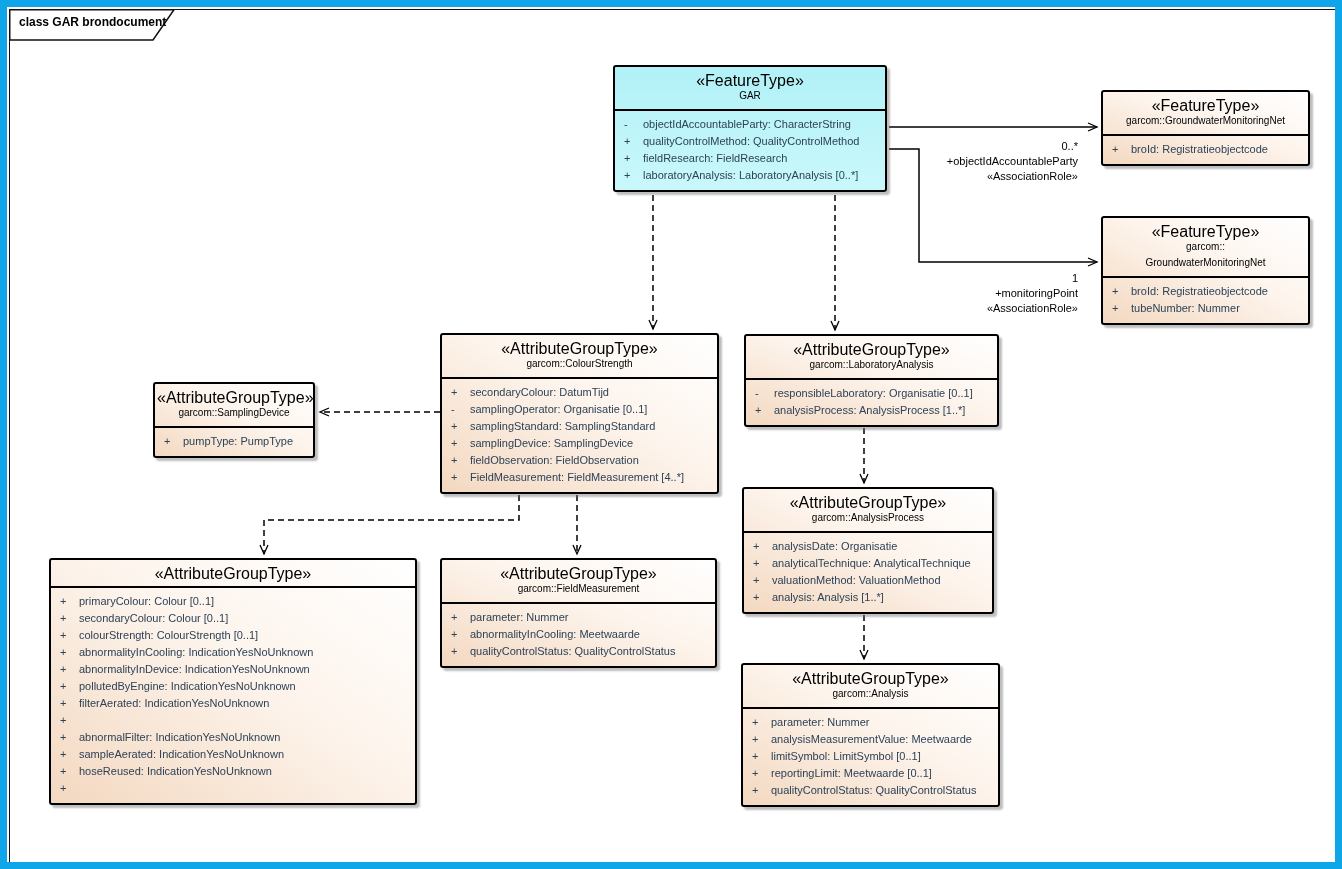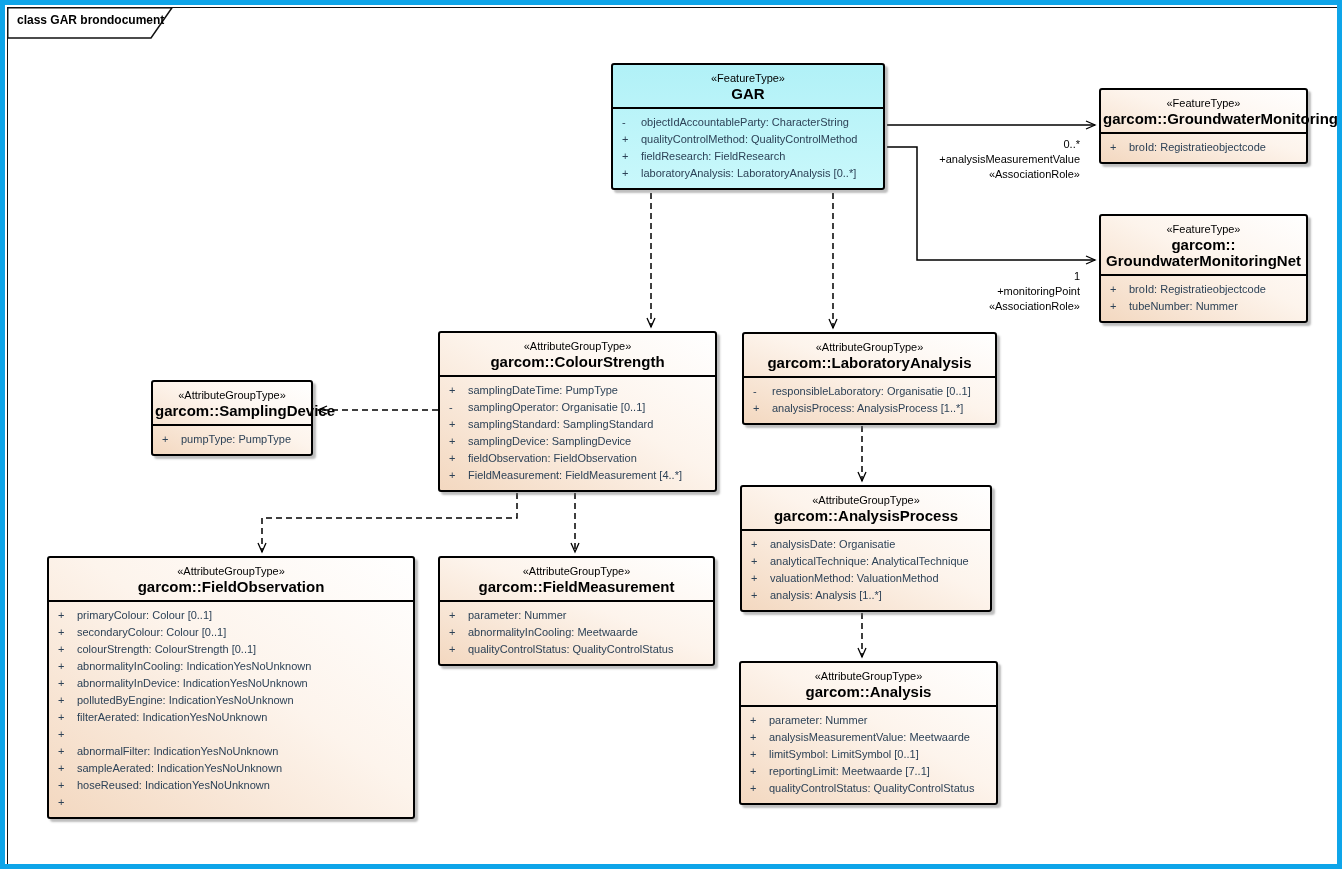--- a/index.html
+++ b/index.html
@@ -1,38 +1,38 @@
 <!DOCTYPE html>
 <html><head>
 <meta charset="utf-8">
 <style>
   html,body{margin:0;padding:0;background:#fff;}
   .canvas{
     position:relative;width:1342px;height:869px;background:#ffffff;
-    border:5px solid #0ea5e9;box-sizing:border-box;overflow:hidden;
+    border:7px solid #0ea5e9;box-sizing:border-box;overflow:hidden;
     font-family:"Liberation Sans",sans-serif;
   }
   .frame{
     position:absolute;left:2px;top:2px;width:1335px;height:861px;
     border:1.5px solid #111;box-sizing:border-box;pointer-events:none;
   }
   .frame-tab{position:absolute;left:2px;top:2px;width:172px;height:33px;}
   .frame-tab-title{
     position:absolute;left:12px;top:8px;font-size:12px;font-weight:bold;color:#000;
     white-space:nowrap;
   }
   .uml-class{
     position:absolute;border:2px solid #000;border-radius:3px;box-sizing:border-box;
     box-shadow:3px 3px 2px rgba(110,110,110,.45);
   }
   .fill-feature{background:linear-gradient(to bottom,#b1f1f7 0%,#c9f8fb 100%);}
   .fill-group{background:linear-gradient(to bottom left,#ffffff 0%,#fdf4ec 45%,#f3d8c0 100%);}
   .hdr{text-align:center;padding:6px 2px 5px 2px;border-bottom:2px solid #000;}
-  .stereo{font-size:11px;line-height:15px;color:#000;}
-  .cname{font-size:15px;line-height:16px;font-weight:bold;color:#000;white-space:pre-line;}
+  .stereo{font-size:16px;line-height:15px;color:#000;}
+  .cname{font-size:10px;line-height:16px;font-weight:normal;color:#000;white-space:pre-line;}
   .attrs{padding:5px 0 6px 0;}
   .attr{display:flex;font-size:11px;line-height:17px;color:#2d4257;}
   .vis{flex:none;width:19px;padding-left:9px;}
   .atext{white-space:nowrap;}
   .conn-labels{
     position:absolute;text-align:right;font-size:11px;line-height:15px;color:#000;
     white-space:nowrap;
   }
   svg.connector-layer{position:absolute;left:0;top:0;width:1342px;height:869px;pointer-events:none;}
 </style>
@@ -138,21 +138,21 @@
 
   <div class="uml-class fill-group" style="left:433px;top:326px;width:279px;">
     <div class="hdr">
       <div class="stereo">«AttributeGroupType»</div>
       <div class="cname">garcom::ColourStrength</div>
     </div>
     <div class="attrs">
 
         <div class="attr">
           <span class="vis">+</span>
-          <span class="atext">samplingDateTime: PumpType</span>
+          <span class="atext">secondaryColour: DatumTijd</span>
         </div>
 
         <div class="attr">
           <span class="vis">-</span>
           <span class="atext">samplingOperator: Organisatie [0..1]</span>
         </div>
 
         <div class="attr">
           <span class="vis">+</span>
           <span class="atext">samplingStandard: SamplingStandard</span>
@@ -204,21 +204,20 @@
         <div class="attr">
           <span class="vis">+</span>
           <span class="atext">pumpType: PumpType</span>
         </div>
       </div>
   </div>
 
   <div class="uml-class fill-group" style="left:42px;top:551px;width:368px;">
     <div class="hdr">
       <div class="stereo">«AttributeGroupType»</div>
-      <div class="cname">garcom::FieldObservation</div>
     </div>
     <div class="attrs">
 
         <div class="attr">
           <span class="vis">+</span>
           <span class="atext">primaryColour: Colour [0..1]</span>
         </div>
 
         <div class="attr">
           <span class="vis">+</span>
@@ -345,33 +344,33 @@
           <span class="atext">analysisMeasurementValue: Meetwaarde</span>
         </div>
 
         <div class="attr">
           <span class="vis">+</span>
           <span class="atext">limitSymbol: LimitSymbol [0..1]</span>
         </div>
 
         <div class="attr">
           <span class="vis">+</span>
-          <span class="atext">reportingLimit: Meetwaarde [7..1]</span>
+          <span class="atext">reportingLimit: Meetwaarde [0..1]</span>
         </div>
 
         <div class="attr">
           <span class="vis">+</span>
           <span class="atext">qualityControlStatus: QualityControlStatus</span>
         </div>
       </div>
   </div>
 
   <div class="conn-labels" style="right:257px;top:132px;">
     <div>0..*</div>
-    <div>+analysisMeasurementValue</div>
+    <div>+objectIdAccountableParty</div>
     <div>«AssociationRole»</div>
   </div>
 
   <div class="conn-labels" style="right:257px;top:264px;">
     <div>1</div>
     <div>+monitoringPoint</div>
     <div>«AssociationRole»</div>
   </div>
 
 </div>

